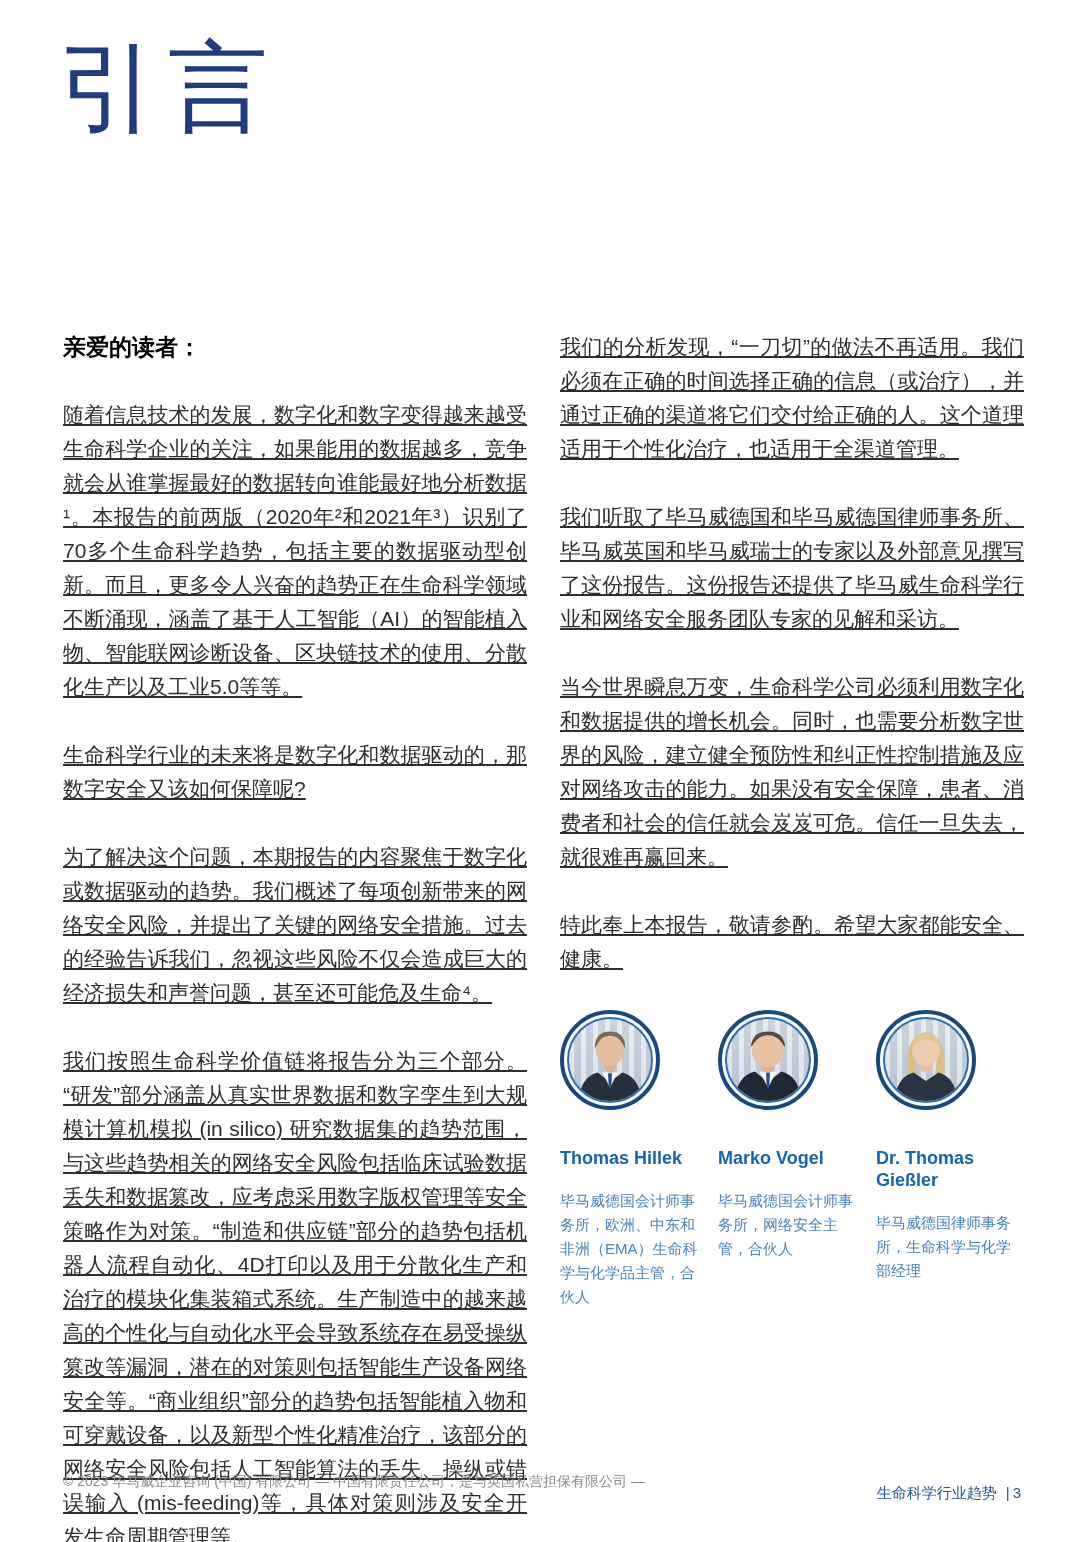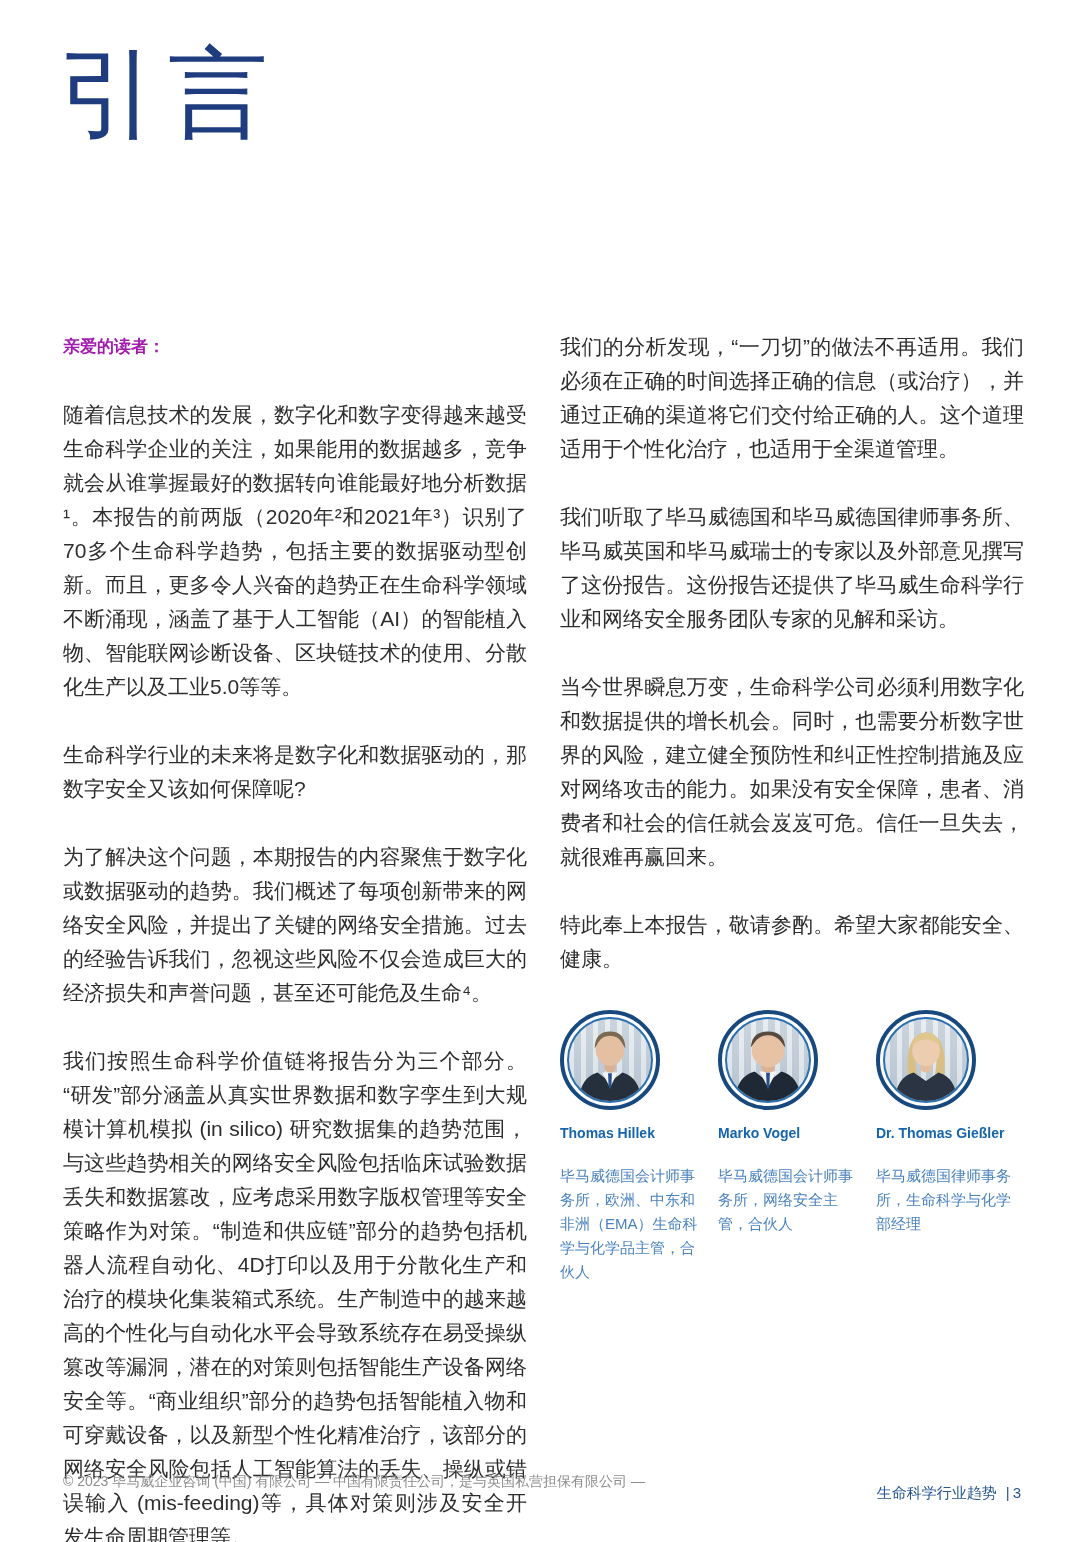--- a/index.html
+++ b/index.html
@@ -5,55 +5,55 @@
   * { box-sizing: border-box; }
   html, body { margin: 0; padding: 0; }
   body {
     width: 1080px; height: 1542px;
     background: #ffffff;
     font-family: "Liberation Sans", "DejaVu Sans", sans-serif;
     position: relative;
     overflow: hidden;
   }
   .page-title {
-    position: absolute; left: 58px; top: 36px;
+    position: absolute; left: 58px; top: 30px;
     font-size: 100px; line-height: 1.15; font-weight: 300;
     color: #1E3C7E; letter-spacing: 10px;
   }
   .columns {
     position: absolute; left: 63px; top: 330px; width: 962px;
     display: flex; gap: 33px;
   }
   .col {
     width: 464px;
     font-size: 21px; line-height: 34px; color: #2E2E2E;
     text-align: justify;
   }
-  .col p { margin: 0 0 34px 0; }
+  .col p { margin: 0 0 34px 0; text-decoration: underline; }
   .greeting {
-    font-size: 17px; font-weight: bold; color: #a21caf;
+    font-size: 23px; font-weight: bold; color: #000000;
     margin: 0 0 34px 0; text-align: left;
   }
   .people-row { display: flex; gap: 10px; margin-top: 4px; }
   .person-card { flex: 1; min-width: 0; }
   .avatar {
     width: 100px; height: 100px; border-radius: 50%;
     border: 4px solid #17497F; padding: 3px; background: #ffffff;
   }
   .avatar-inner {
     width: 100%; height: 100%; border-radius: 50%;
     border: 2px solid #2A6FB0; overflow: hidden; position: relative;
     background:
       repeating-linear-gradient(90deg, rgba(255,255,255,.35) 0 5px, rgba(120,140,160,.18) 5px 12px),
       linear-gradient(180deg, #dde4ea 0%, #cfd9e2 55%, #c3cfd9 100%);
   }
   .avatar-inner svg { width: 100%; height: 100%; display: block; }
   .person-name {
-    margin: 12px 0 20px 0;
-    font-size: 14px; font-weight: bold; color: #1565AE;
+    margin: 37px 0 20px 0;
+    font-size: 18px; font-weight: bold; color: #1565AE;
     text-align: left; line-height: 22px;
   }
   .person-role {
     font-size: 15px; line-height: 24px; color: #4A82BE; text-align: left;
   }
   .footer {
     position: absolute; left: 63px; top: 1472px; width: 958px;
     display: flex; justify-content: space-between; align-items: flex-start;
   }
   .footer-left { font-size: 14px; line-height: 18px; color: #8C8C8C; max-width: 690px; }

